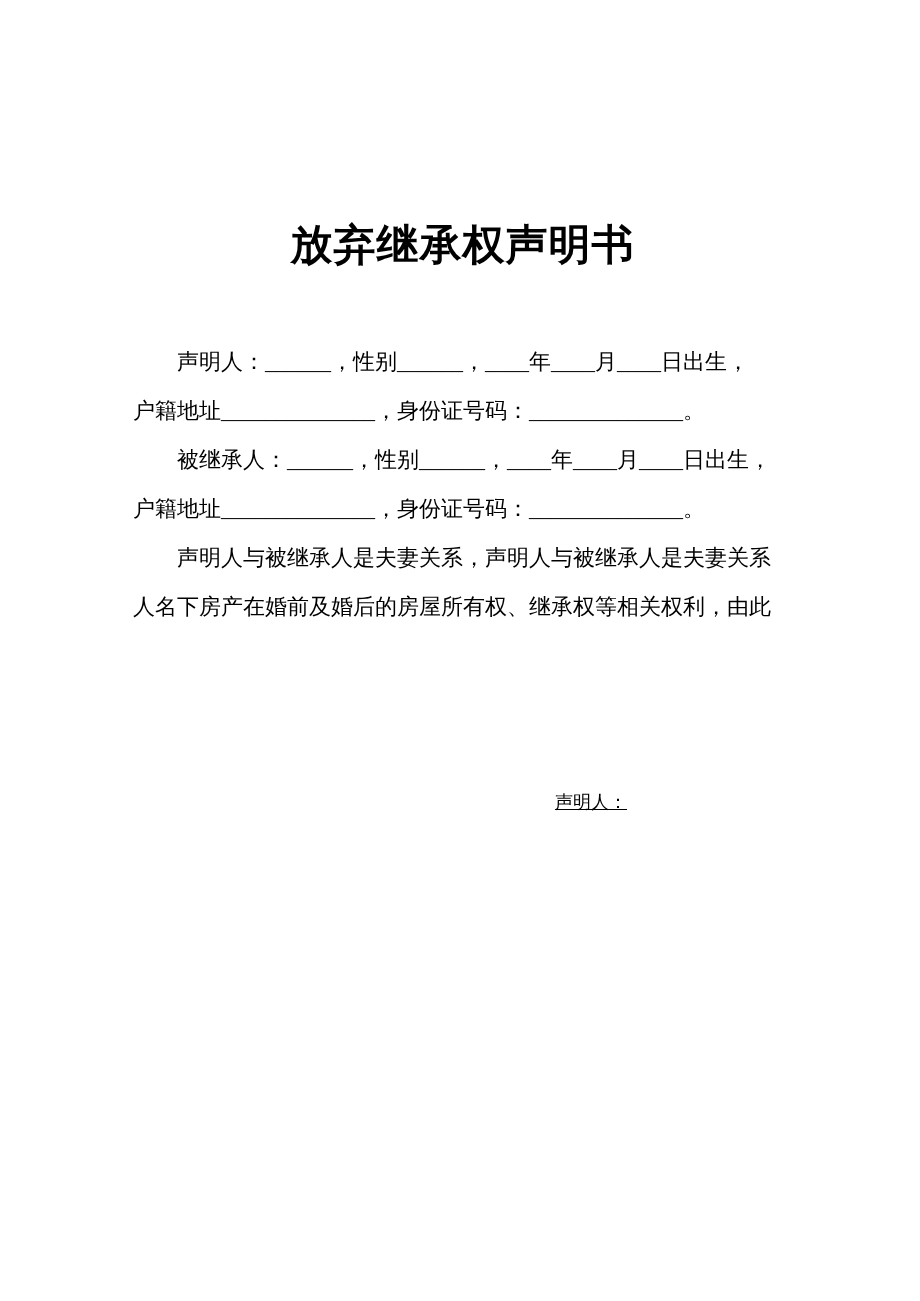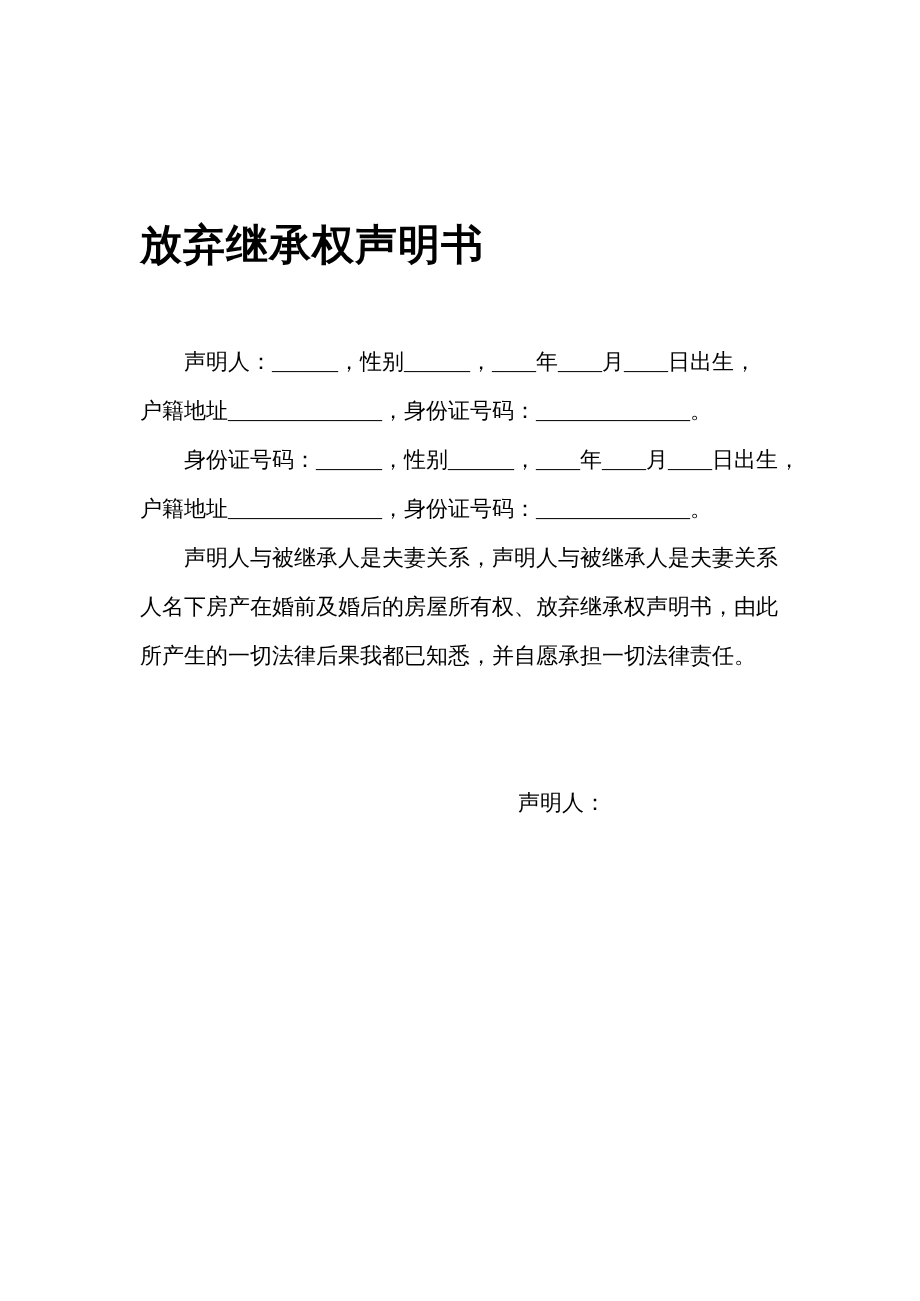--- a/index.html
+++ b/index.html
@@ -15,65 +15,66 @@
     position: relative;
     width: 920px;
     height: 1301px;
     background: #ffffff;
   }
   .doc-title {
     position: absolute;
     top: 219px;
     left: 140px;
     width: 645px;
+    text-align: center;
     font-size: 42px;
     font-weight: bold;
     line-height: 52px;
     letter-spacing: 1px;
     white-space: nowrap;
   }
   .doc-body {
     position: absolute;
     top: 337px;
-    left: 140px;
+    left: 133px;
     width: 648px;
     font-size: 22px;
     line-height: 49px;
     white-space: nowrap;
   }
   .doc-line { height: 49px; }
   .doc-line.indent { text-indent: 44px; }
   .signature {
     position: absolute;
     top: 778px;
-    left: 518px;
-    font-size: 22px;
+    left: 555px;
+    font-size: 18px;
     line-height: 49px;
     white-space: nowrap;
+    text-decoration: underline;
   }
   .signature .sig-line { height: 49px; }
 </style>
 </head>
 <body>
 
 <div class="page">
 
   <div class="doc-title">放弃继承权声明书</div>
 
   <div class="doc-body">
 
     <div class="doc-line indent">声明人：______，性别______，____年____月____日出生，</div>
     <div class="doc-line">户籍地址______________，身份证号码：______________。</div>
 
-    <div class="doc-line indent">身份证号码：______，性别______，____年____月____日出生，</div>
+    <div class="doc-line indent">被继承人：______，性别______，____年____月____日出生，</div>
     <div class="doc-line">户籍地址______________，身份证号码：______________。</div>
 
     <div class="doc-line indent">声明人与被继承人是夫妻关系，声明人与被继承人是夫妻关系</div>
-    <div class="doc-line">人名下房产在婚前及婚后的房屋所有权、放弃继承权声明书，由此</div>
-    <div class="doc-line">所产生的一切法律后果我都已知悉，并自愿承担一切法律责任。</div>
+    <div class="doc-line">人名下房产在婚前及婚后的房屋所有权、继承权等相关权利，由此</div>
 
   </div>
 
   <div class="signature">
     <div class="sig-line">声明人：</div>
   </div>
 
 </div>
 
 </body></html>

